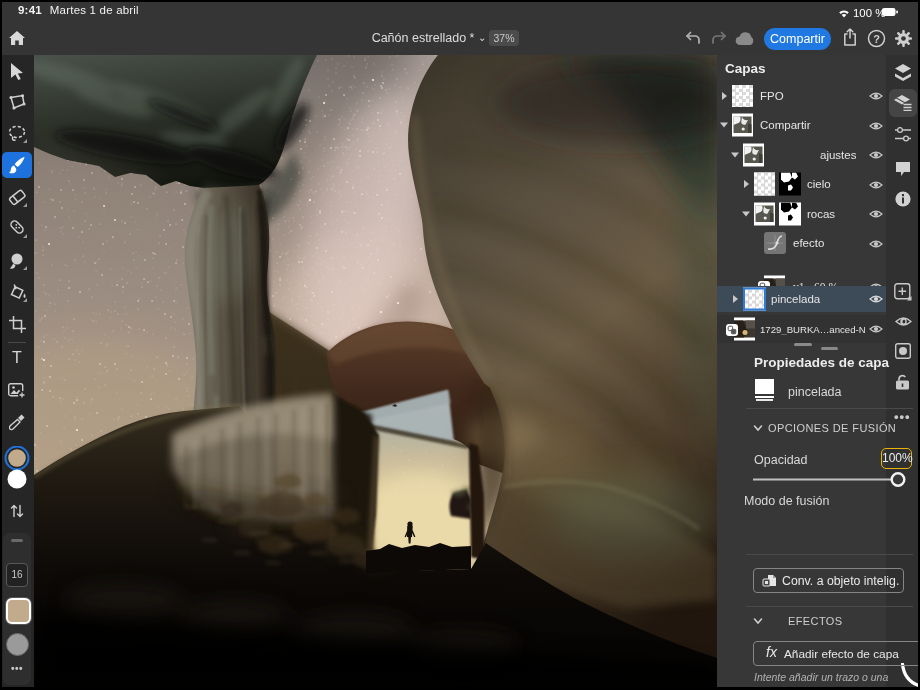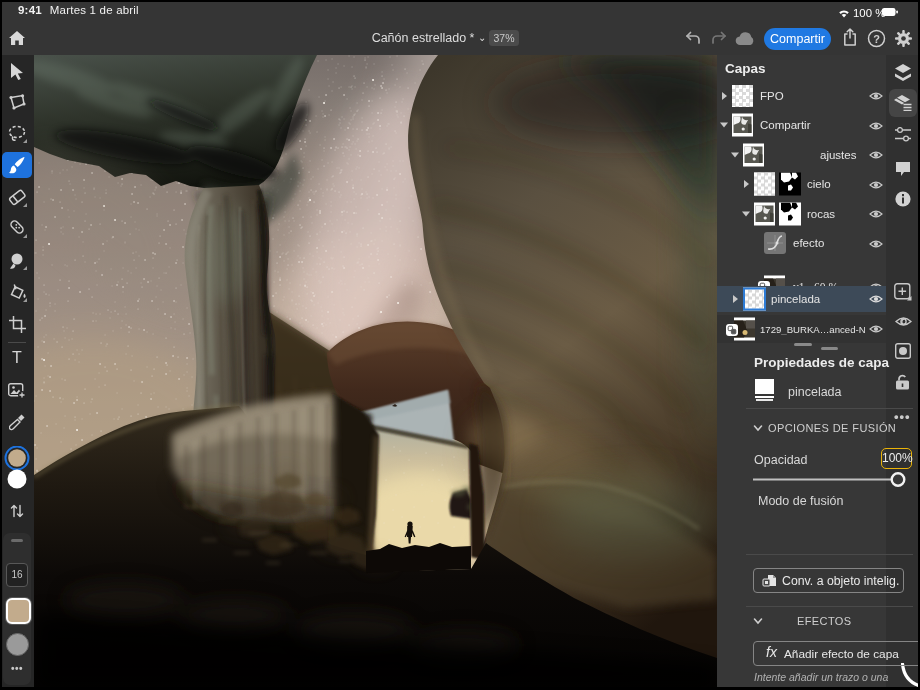--- a/index.html
+++ b/index.html
@@ -689,36 +689,36 @@
     <svg class="abs" style="left:9px;top:84px;" width="10" height="8" viewBox="0 0 10 8">
         <path d="M1.5 2l3.5 4 3.5-4" stroke="#cfcfcf" stroke-width="1.6" fill="none" stroke-linecap="round"></path>
       </svg>
     <div class="abs sect" style="left:24px;top:82px;">OPCIONES DE FUSIÓN</div>
     <div class="abs plabel" style="left:10px;top:113px;">Opacidad</div>
     <div class="abs" style="left:137px;top:108px;width:29px;height:19px;border:1px solid #eab308;border-radius:5px;color:#ececec;font-size:12px;text-align:center;line-height:19px;">100%</div>
     <svg class="abs" style="left:8px;top:131px;" width="154" height="17" viewBox="0 0 154 17">
       <line x1="1" y1="8.5" x2="145" y2="8.5" stroke="#c0c0c0" stroke-width="2"></line>
       <circle cx="146" cy="8.5" r="6.3" fill="#373737" stroke="#f2f2f2" stroke-width="2.4"></circle>
     </svg>
-    <div class="abs plabel" style="left:14px;top:154px;">Modo de fusión</div>
+    <div class="abs plabel" style="left:0;top:154px;">Modo de fusión</div>
     <div class="abs" style="left:2px;top:214px;width:167px;height:1px;background:#4a4a4a;"></div>
     <div class="pbtn" style="left:9px;top:228px;width:149px;height:23px;">
       <svg style="position:absolute;left:8px;top:4px;" width="15" height="15" viewBox="0 0 15 15">
           <path d="M6 2h5l3 3v8H6z" fill="#e4e4e4"></path>
           <path d="M11 2l0 3 3 0" fill="#9a9a9a"></path>
           <rect x="1" y="6" width="7" height="7" rx="1" fill="#454545" stroke="#e4e4e4" stroke-width="1"></rect>
           <rect x="3" y="8" width="3" height="3" fill="#e4e4e4"></rect>
         </svg>
       <span style="position:absolute;left:28px;top:50%;transform:translateY(-50%);font-size:12.3px;">Conv. a objeto intelig.</span>
     </div>
     <div class="abs" style="left:2px;top:266px;width:167px;height:1px;background:#4a4a4a;"></div>
     <svg class="abs" style="left:9px;top:277px;" width="10" height="8" viewBox="0 0 10 8">
         <path d="M1.5 2l3.5 4 3.5-4" stroke="#cfcfcf" stroke-width="1.6" fill="none" stroke-linecap="round"></path>
       </svg>
-    <div class="abs sect" style="left:37px;top:275px;padding-left:16px;">EFECTOS</div>
+    <div class="abs sect" style="left:28px;top:275px;padding-left:16px;">EFECTOS</div>
     <div class="pbtn" style="left:9px;top:301px;width:149px;height:23px;padding-left:24px;">
       <span style="position:absolute;left:12px;top:2px;font-size:14px;font-style:italic;color:#e8e8e8;">fx</span>
       <span style="position:absolute;left:30px;top:50%;transform:translateY(-50%);font-size:11.8px;">Añadir efecto de capa</span>
     </div>
     <div class="abs" style="left:10px;top:331px;font-size:10.5px;font-style:italic;color:#b2b2b2;text-align:center;">Intente añadir un trazo o una</div>
   </div>
 
   <div class="abs edge" style="left:0;top:0;width:920px;height:2px;"></div>
   <div class="abs edge" style="left:0;top:0;width:2px;height:690px;"></div>
   <div class="abs edge" style="left:918px;top:0;width:2px;height:690px;"></div>

